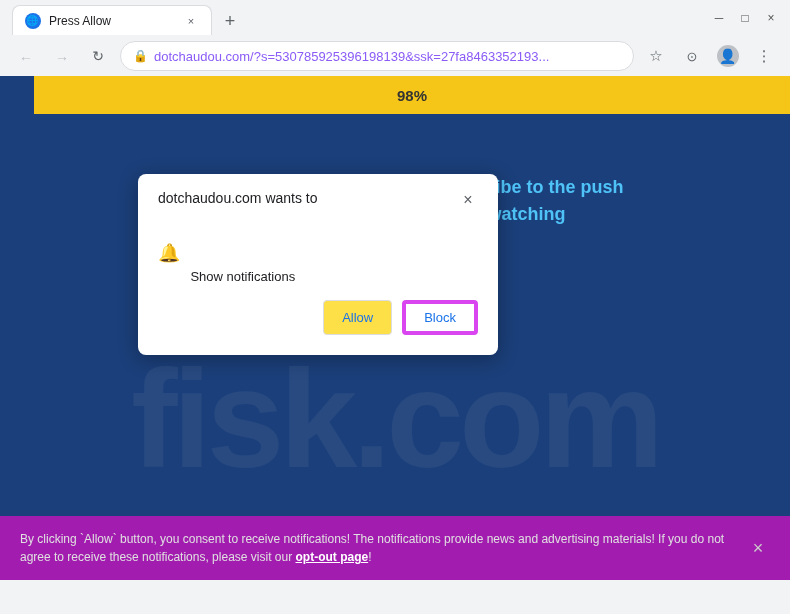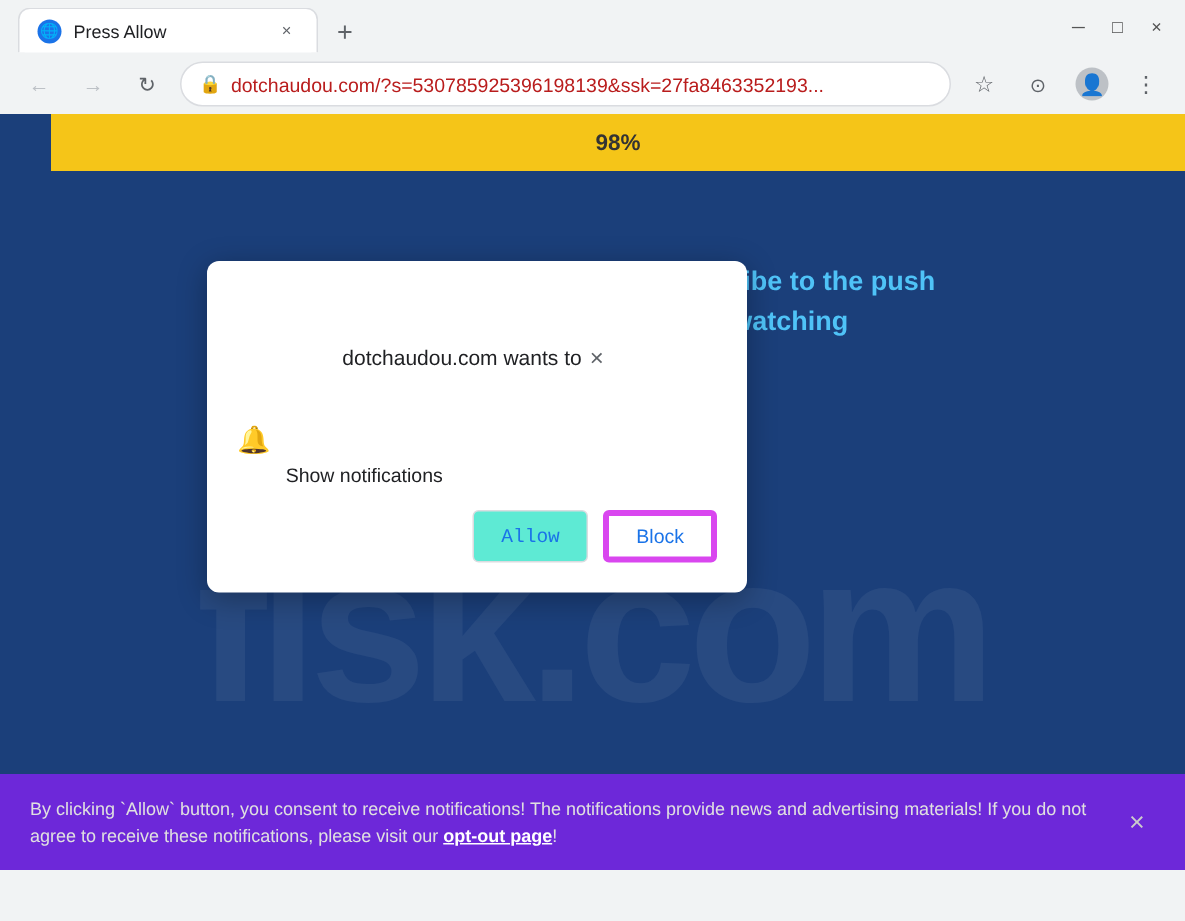--- a/index.html
+++ b/index.html
@@ -145,21 +145,21 @@
 
     .lock-icon {
       color: #5f6368;
       font-size: 12px;
       flex-shrink: 0;
     }
 
     .url-text {
       flex: 1;
       font-size: 13px;
-      color: #b91c1c;
+      color: #8b5cf6;
       overflow: hidden;
       text-overflow: ellipsis;
       white-space: nowrap;
     }
 
     .star-icon, .profile-icon, .menu-icon {
       width: 28px;
       height: 28px;
       border-radius: 50%;
       display: flex;
@@ -249,24 +249,23 @@
       width: 360px;
       background: white;
       border-radius: 8px;
       box-shadow: 0 4px 20px rgba(0,0,0,0.3);
       padding: 16px 20px 20px;
       z-index: 100;
     }
 
     .popup-header {
       display: flex;
-      justify-content: center;
+      justify-content: space-between;
       align-items: flex-start;
       margin-bottom: 12px;
-      margin-top: 40px;
     }
 
     .popup-title {
       font-size: 14px;
       font-weight: 500;
       color: #202124;
     }
 
     .popup-close {
       width: 20px;
@@ -301,46 +300,45 @@
     .popup-actions {
       display: flex;
       justify-content: flex-end;
       gap: 10px;
     }
 
     .btn-allow {
       padding: 6px 18px;
       border: 1px solid #dadce0;
       border-radius: 4px;
-      background: #5eead4;
+      background: #fde047;
       font-size: 13px;
       color: #1a73e8;
       cursor: pointer;
       font-weight: 500;
-      font-family: Liberation Mono, monospace;
     }
 
     .btn-block {
       padding: 6px 18px;
       border: 4px solid #d946ef;
       border-radius: 4px;
       background: white;
       font-size: 13px;
       color: #1a73e8;
       cursor: pointer;
       font-weight: 500;
     }
 
     
     .bottom-banner {
       position: absolute;
       bottom: 0;
       left: 0;
       right: 0;
-      background: #6d28d9;
+      background: #a21caf;
       color: #ccc;
       font-size: 12px;
       padding: 14px 20px 14px 20px;
       display: flex;
       align-items: center;
       gap: 16px;
       z-index: 200;
     }
 
     .bottom-banner-text {

